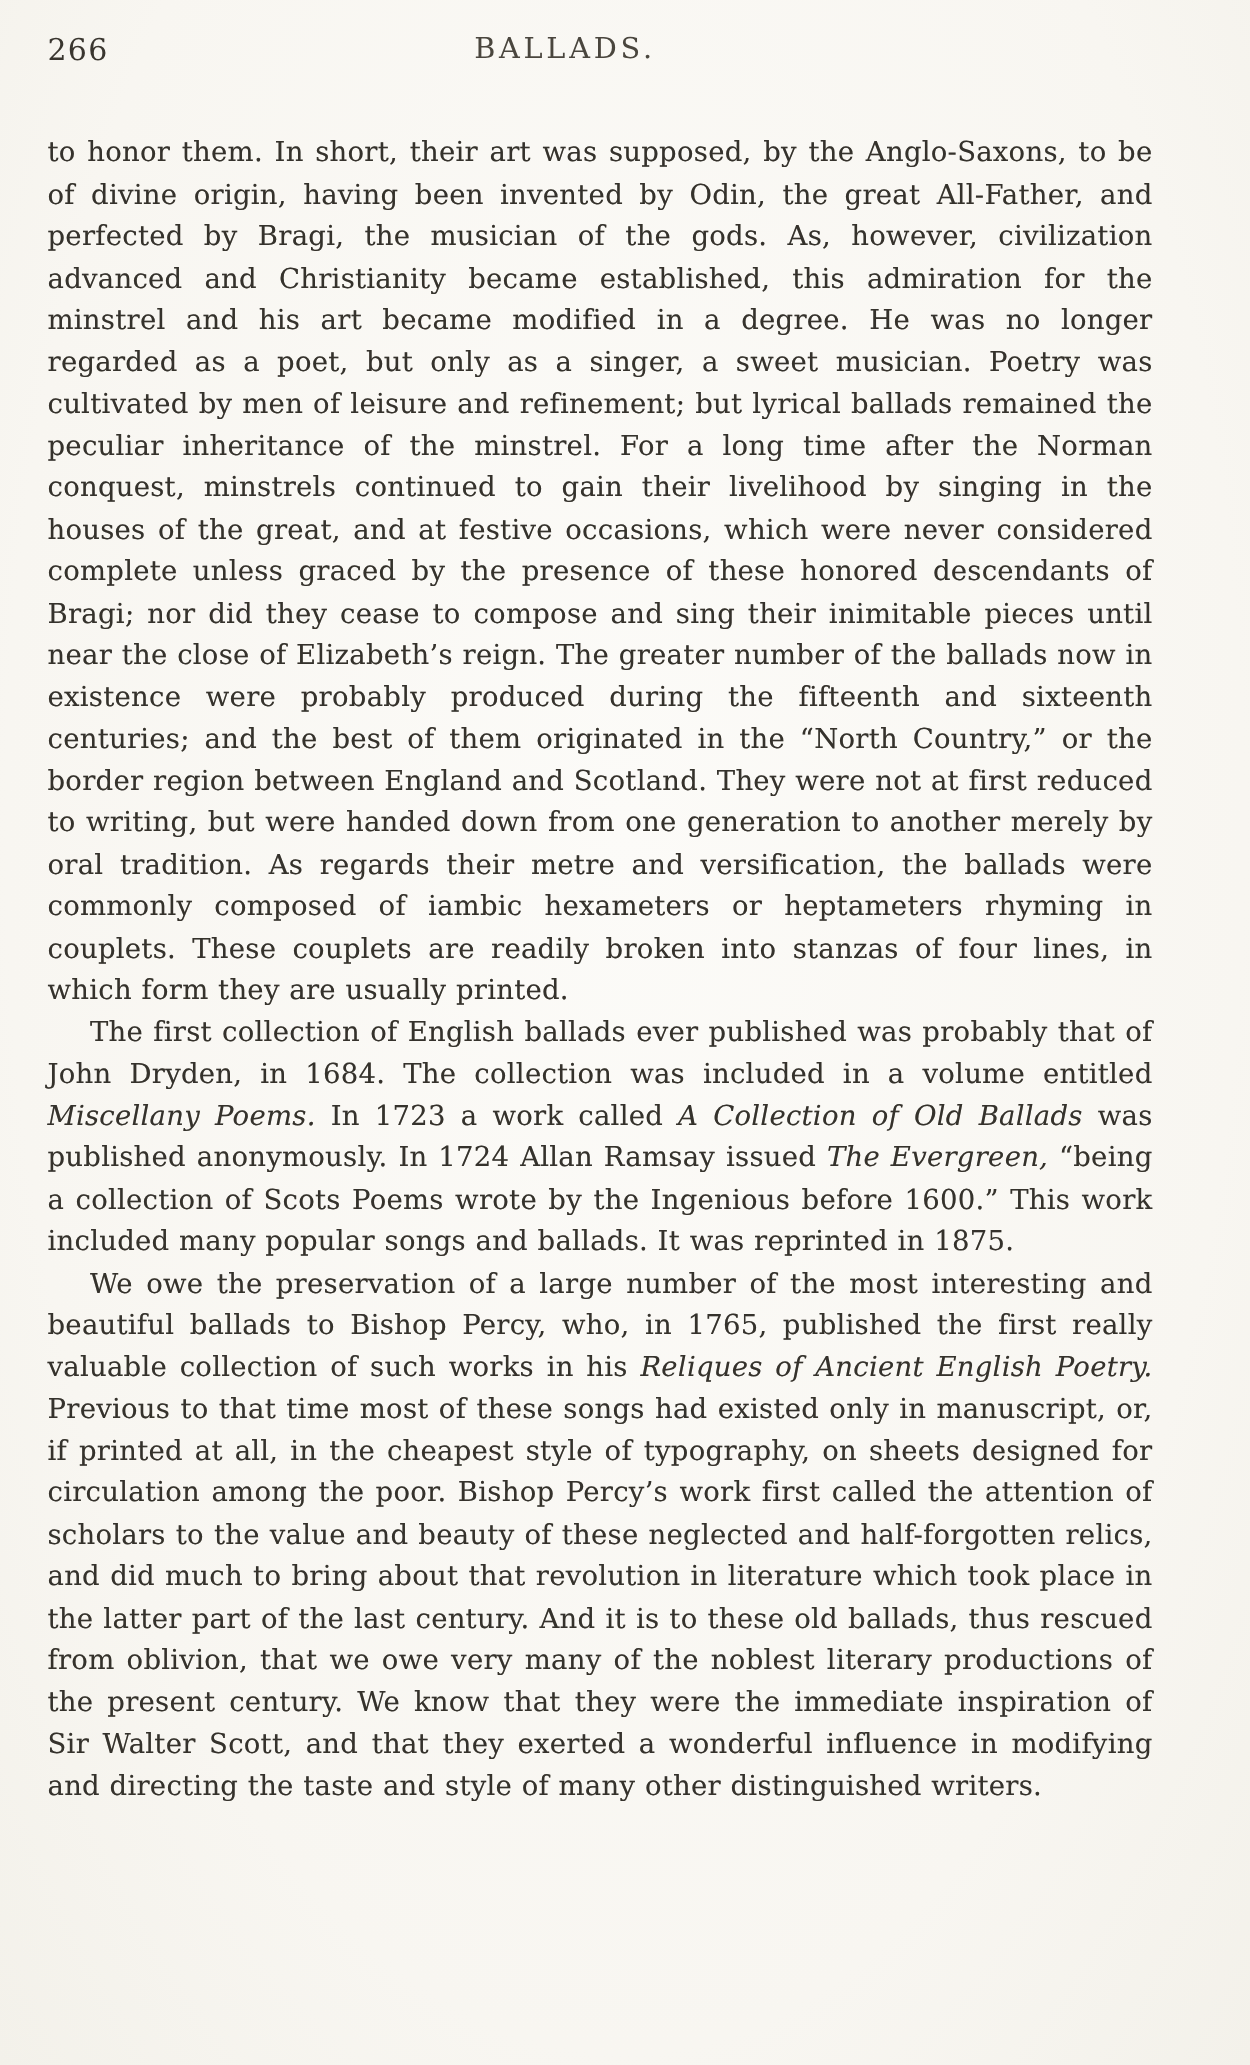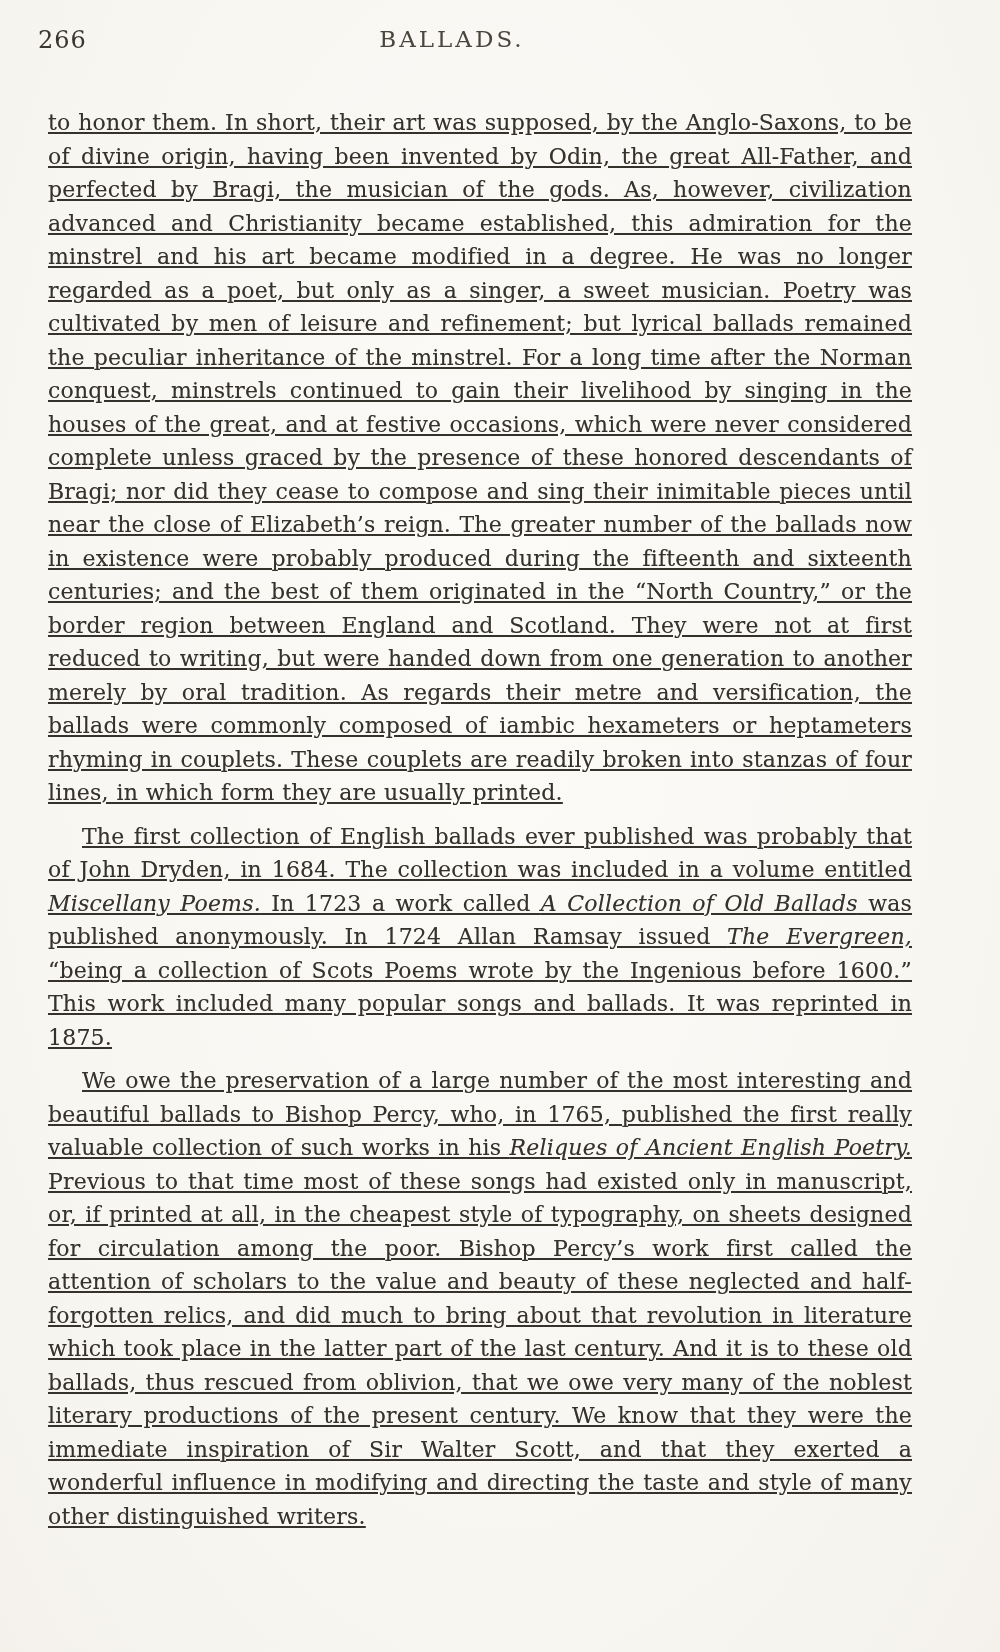--- a/index.html
+++ b/index.html
@@ -44,22 +44,21 @@
     margin-top: 38px;
     font-size: 22px;
     line-height: 33.5px;
     text-align: justify;
     letter-spacing: 0.2px;
     word-spacing: 0.5px;
     color: #35322c;
     text-shadow: 0 0 0.5px rgba(40, 36, 30, 0.35);
   }
   .para {
-    margin: 10px;
-    text-decoration: underline;
+    margin: 0;
   }
   .para.indent {
     text-indent: 34px;
   }
   .para em {
     font-style: italic;
   }
 </style>
 </head>
 <body>

